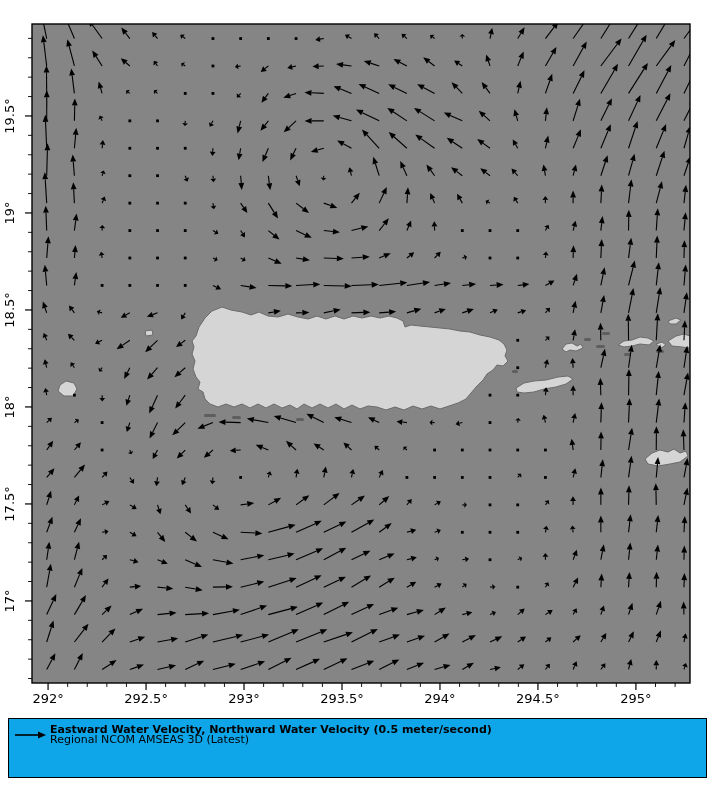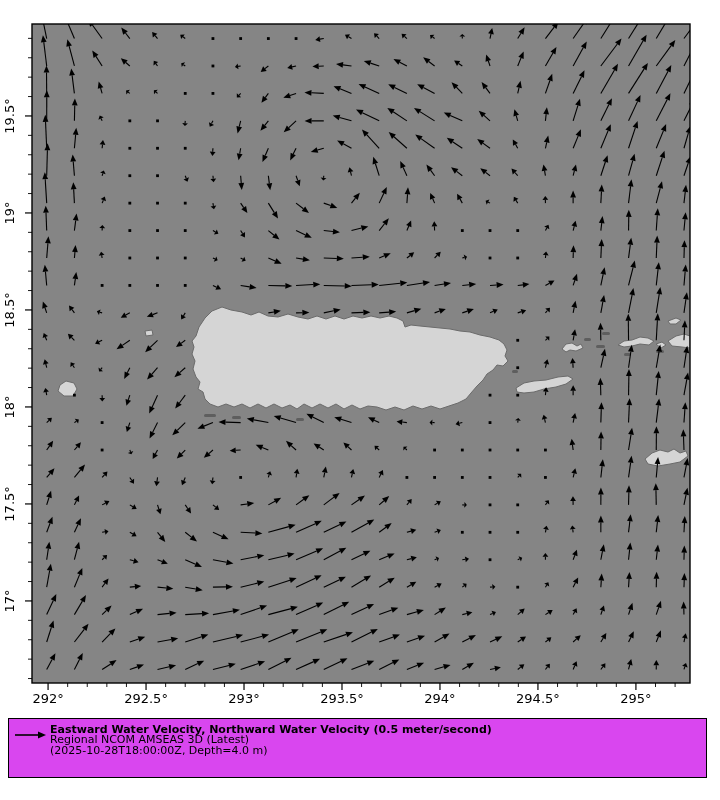--- a/index.html
+++ b/index.html
@@ -1153,24 +1153,23 @@
         <text x="635.9178082191761" y="703" text-anchor="middle" class="tick-label">295°</text>
         <text transform="translate(14,600.9402413894616) rotate(-90)" text-anchor="middle" class="tick-label">17°</text>
         <text transform="translate(14,503.94289078598786) rotate(-90)" text-anchor="middle" class="tick-label">17.5°</text>
         <text transform="translate(14,406.94554018251415) rotate(-90)" text-anchor="middle" class="tick-label">18°</text>
         <text transform="translate(14,309.9481895790405) rotate(-90)" text-anchor="middle" class="tick-label">18.5°</text>
         <text transform="translate(14,212.9508389755668) rotate(-90)" text-anchor="middle" class="tick-label">19°</text>
         <text transform="translate(14,115.9534883720931) rotate(-90)" text-anchor="middle" class="tick-label">19.5°</text>
       </g>
     </svg>
 
-  <div id="legend-box" style="background: #d946ef; border-color: rgb(0, 0, 0);">
+  <div id="legend-box" style="background: #0ea5e9; border-color: rgb(0, 0, 0);">
     <svg id="legend-arrow" width="36" height="12">
       <line x1="2" y1="6" x2="26" y2="6" stroke="#000" stroke-width="1.6"></line>
       <polygon points="25,2.6 33,6 25,9.4" fill="#000"></polygon>
     </svg>
     <div class="legend-text">
       <div class="legend-line1">Eastward Water Velocity, Northward Water Velocity (0.5 meter/second)</div>
       <div>Regional NCOM AMSEAS 3D (Latest)</div>
-      <div>(2025-10-28T18:00:00Z, Depth=4.0 m)</div>
     </div>
   </div>
 </div>
 
 </body></html>

